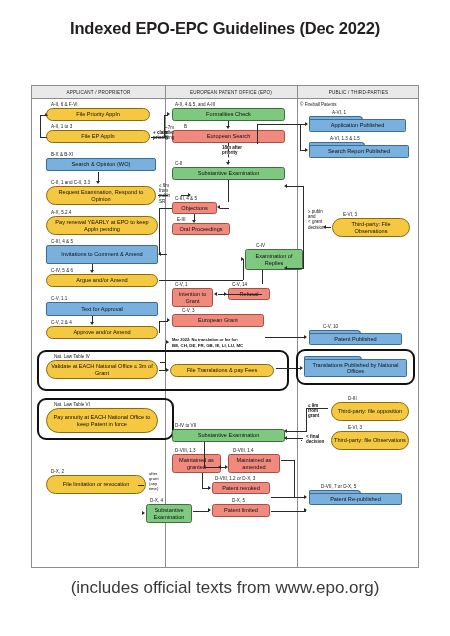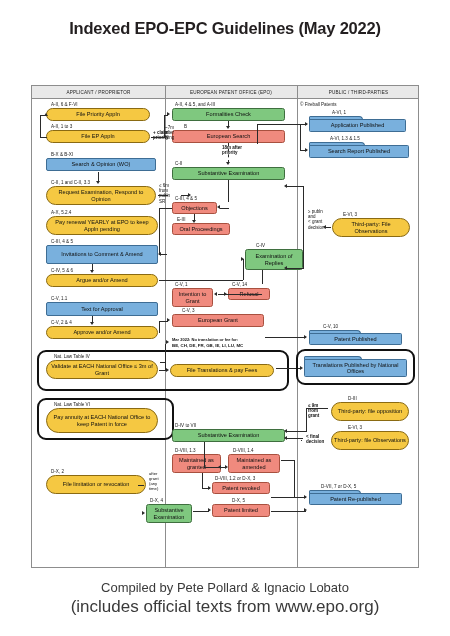--- a/index.html
+++ b/index.html
@@ -101,21 +101,21 @@
   .group {
     position:absolute; border:2px solid #111; border-radius:9px; background:transparent;
   }
 </style>
 </head>
 <body>
 
 <div class="page">
 
   <div class="title">
-    <div>Indexed EPO-EPC Guidelines (May 2022)</div>
+    <div>Indexed EPO-EPC Guidelines (Dec 2022)</div>
   </div>
 
   <div class="frame">
 
     <div class="hdrRow"></div>
     <div class="vline" style="left:133px;"></div>
     <div class="vline" style="left:265px;"></div>
 
     <div class="colHdr" style="left:0;   width:133px;">APPLICANT / PROPRIETOR</div>
     <div class="colHdr" style="left:133px;width:132px;">EUROPEAN PATENT OFFICE (EPO)</div>
@@ -360,17 +360,16 @@
     <div class="ln lnh" style="left:239px; top:411px; width:35px;"></div>
     <div class="arw arwR" style="left:272px; top:409px;"></div>
     <div class="ln lnv" style="left:262px; top:374px; height:37px;"></div>
     <div class="ln lnh" style="left:249px; top:374px; width:14px;"></div>
     <div class="ln lnh" style="left:239px; top:424.5px; width:35px;"></div>
     <div class="arw arwR" style="left:272px; top:422.3px;"></div>
 
   </div>
 
   <div class="footer">
-    <div>Compiled by Pete Pollard &amp; Ignacio Lobato</div>
     <div class="small">(includes official texts from www.epo.org)</div>
   </div>
 
 </div>
 
 </body></html>

